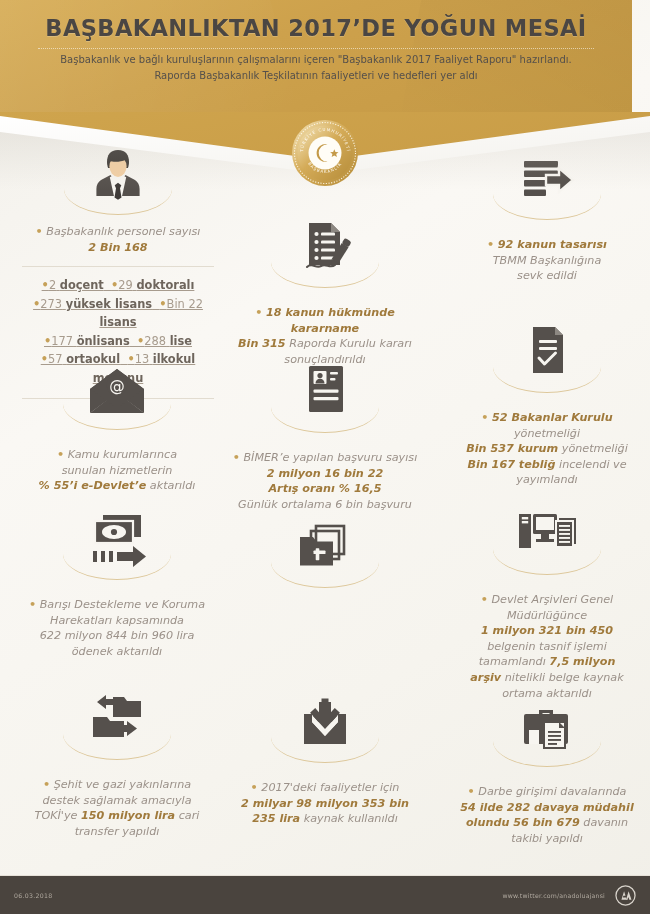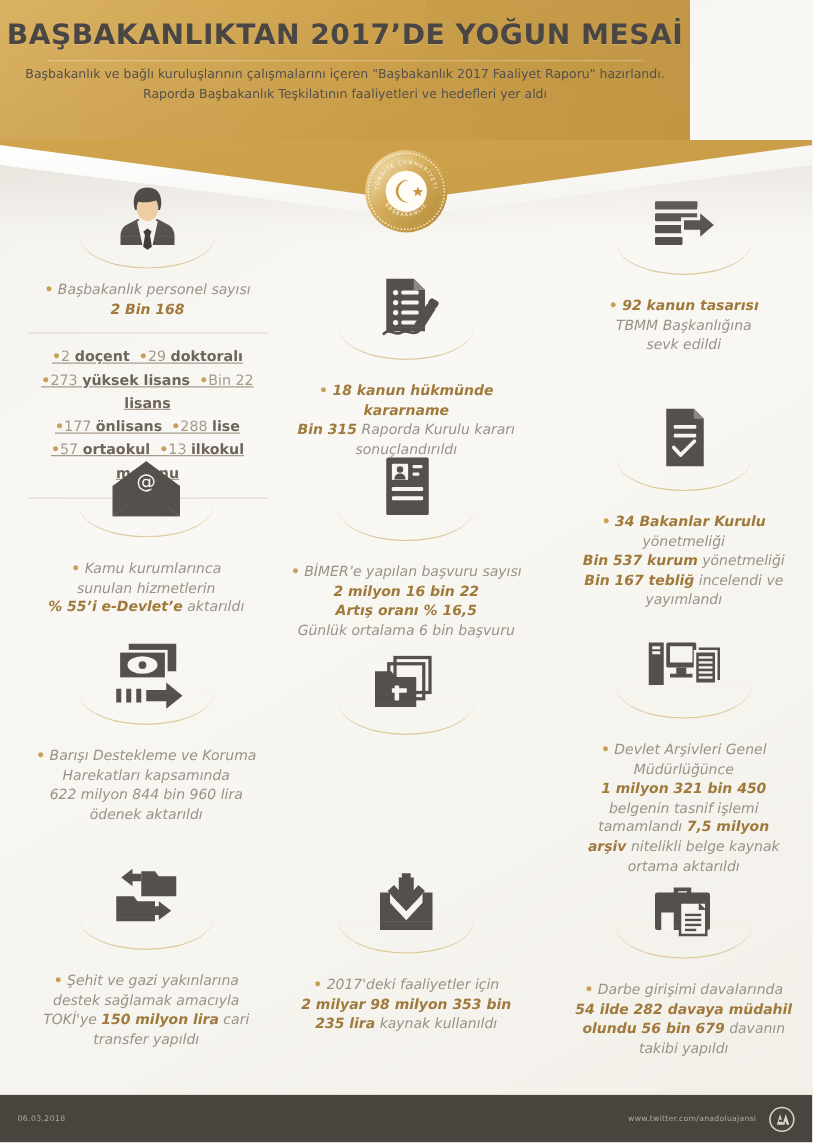--- a/index.html
+++ b/index.html
@@ -15,21 +15,21 @@
   
   #page {
     position:relative;
     width:650px; height:914px;
     background:linear-gradient(150deg,#f2f0ea 0%,#faf8f4 35%,#f6f4ee 70%,#f1efe8 100%);
     overflow:hidden;
   }
 
   
   #header {
-    position:absolute; left:0; top:0; width:552px; height:112px;
+    position:absolute; left:0; top:0; width:632px; height:112px;
     background:linear-gradient(160deg,#d6ab53 0%,#cda14c 40%,#c99d48 70%,#c59a45 100%);
     overflow:hidden;
   }
   #header::before{
     content:""; position:absolute; left:-60px; top:-40px;
     width:340px; height:200px;
     background:linear-gradient(120deg,rgba(255,255,255,.10),rgba(255,255,255,0));
     transform:rotate(-14deg);
   }
   #header::after{
@@ -339,21 +339,21 @@
         <path d="M12 3 h22 l8 8 v38 h-30 z" fill="#55504c"></path>
         <path d="M34 3 l8 8 h-8 z" fill="#8d8882"></path>
         <rect x="18" y="16" width="18" height="2.9" rx="1" fill="#f7f5f0"></rect>
         <rect x="18" y="23" width="18" height="2.9" rx="1" fill="#f7f5f0"></rect>
         <path d="M18 34 l5.5 6 l11 -11" fill="none" stroke="#f7f5f0" stroke-width="3" stroke-linecap="round" stroke-linejoin="round"></path>
       </svg>
       <div class="arc"></div>
     </div>
     <div class="ctext">
       <span class="bul">•</span>
-      <b>34 Bakanlar Kurulu</b><br>
+      <b>52 Bakanlar Kurulu</b><br>
       <span>yönetmeliği</span><br>
       <b>Bin 537 kurum</b><span> yönetmeliği</span><br>
       <b>Bin 167 tebliğ</b><span> incelendi ve</span><br>
       <span>yayımlandı</span>
     </div>
   </div>
 
   <div class="card" style="left:14px; top:505px; width:206px;">
     <div class="icon-wrap">
       <svg width="72" height="58" viewBox="0 0 72 58">

